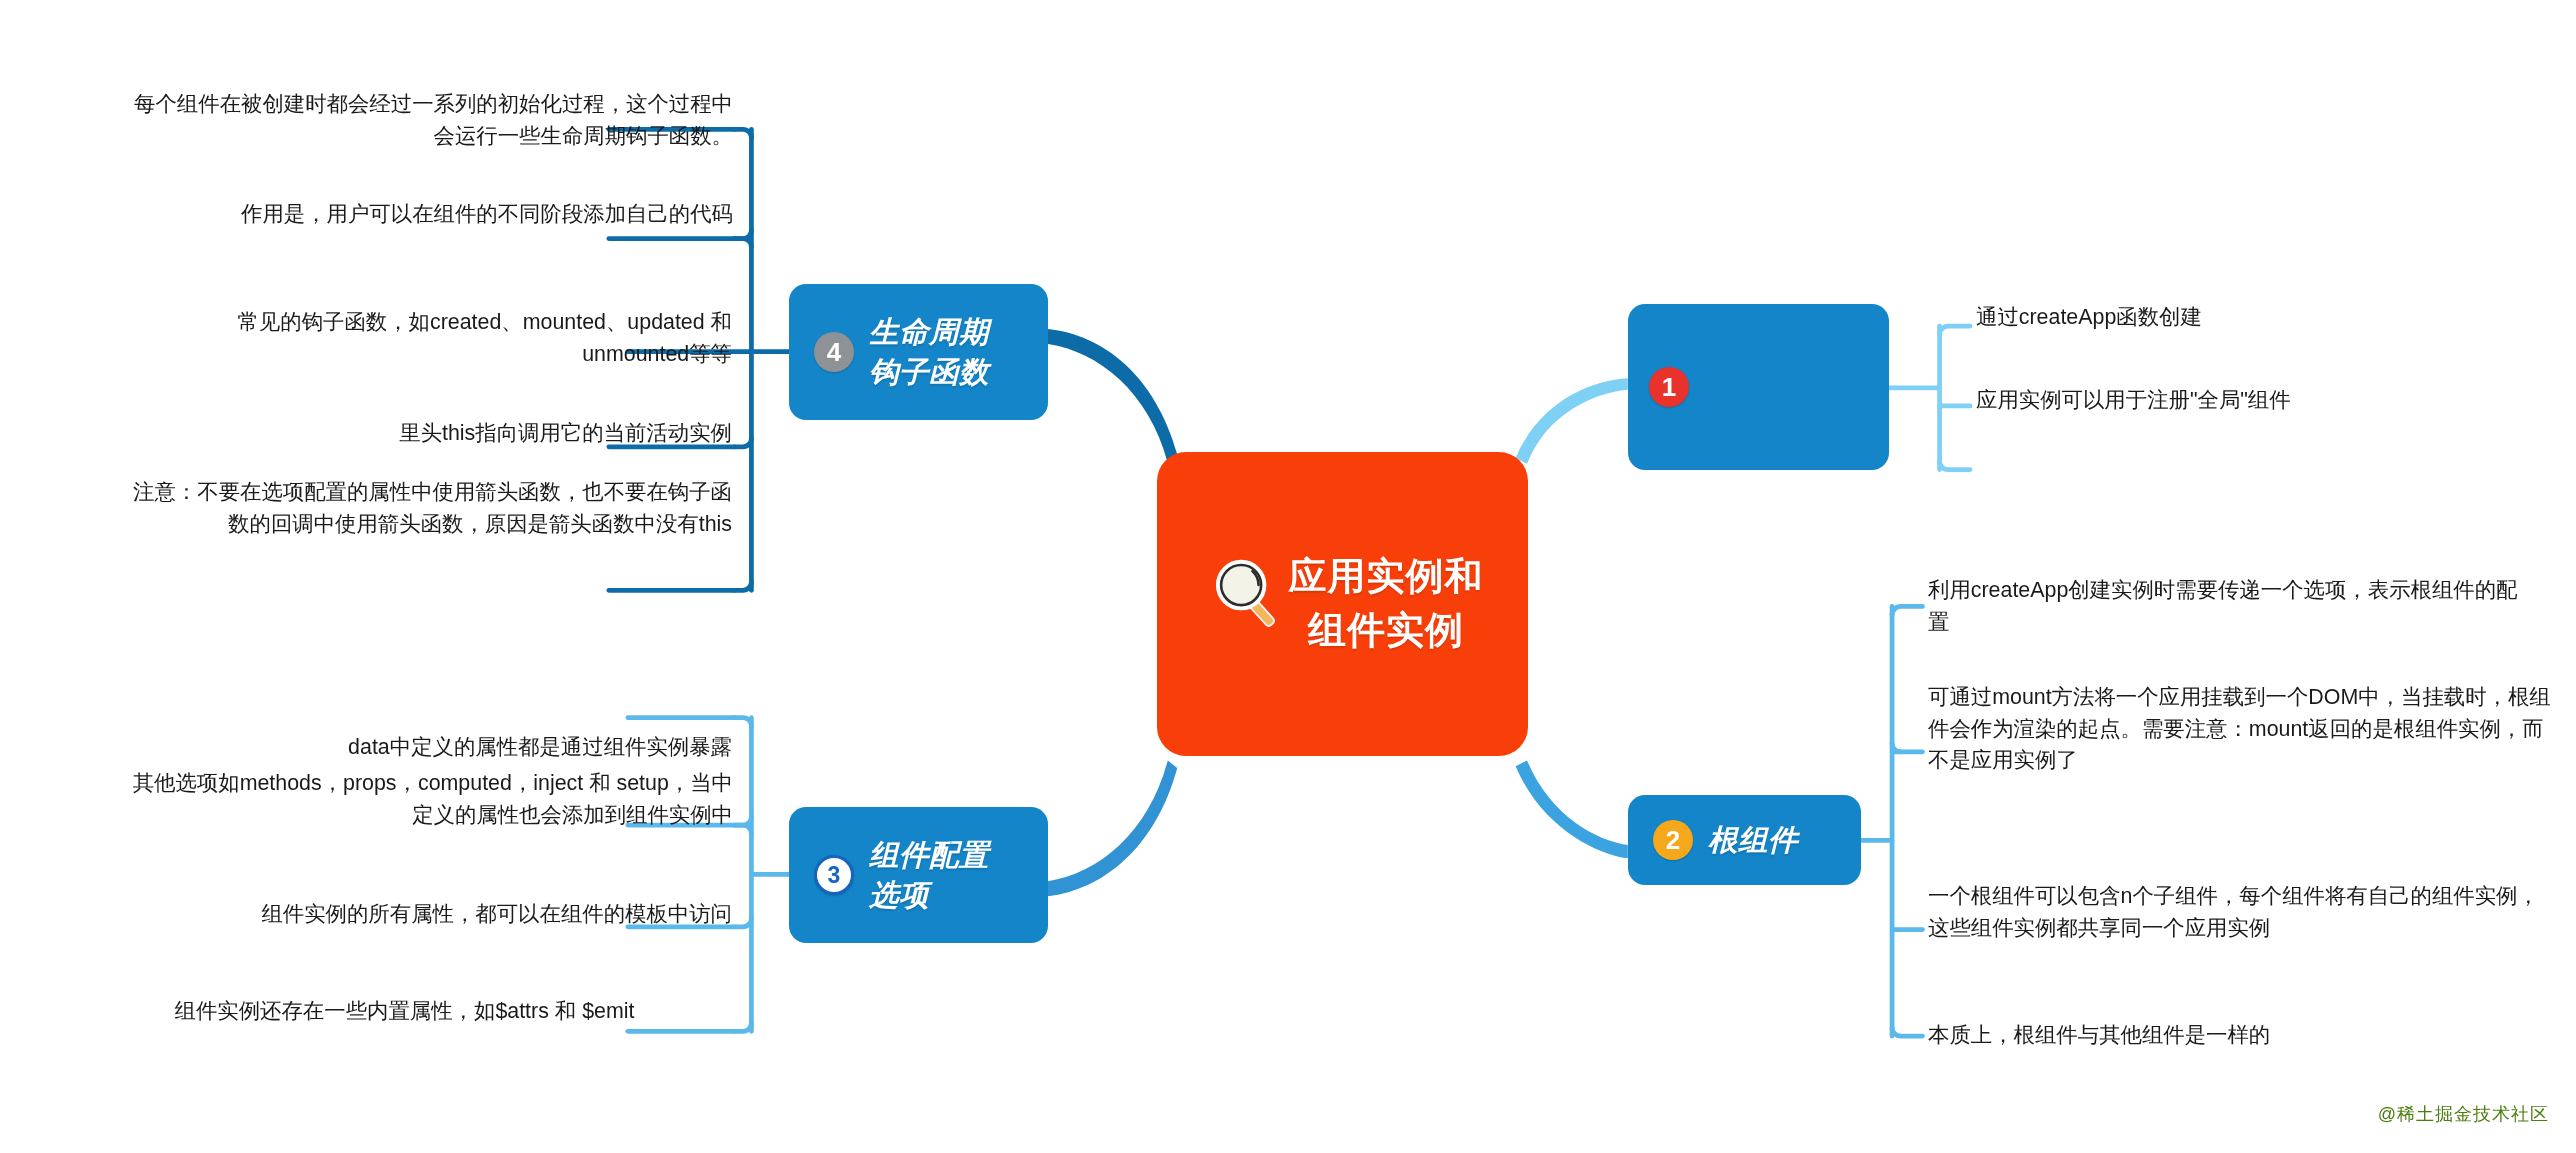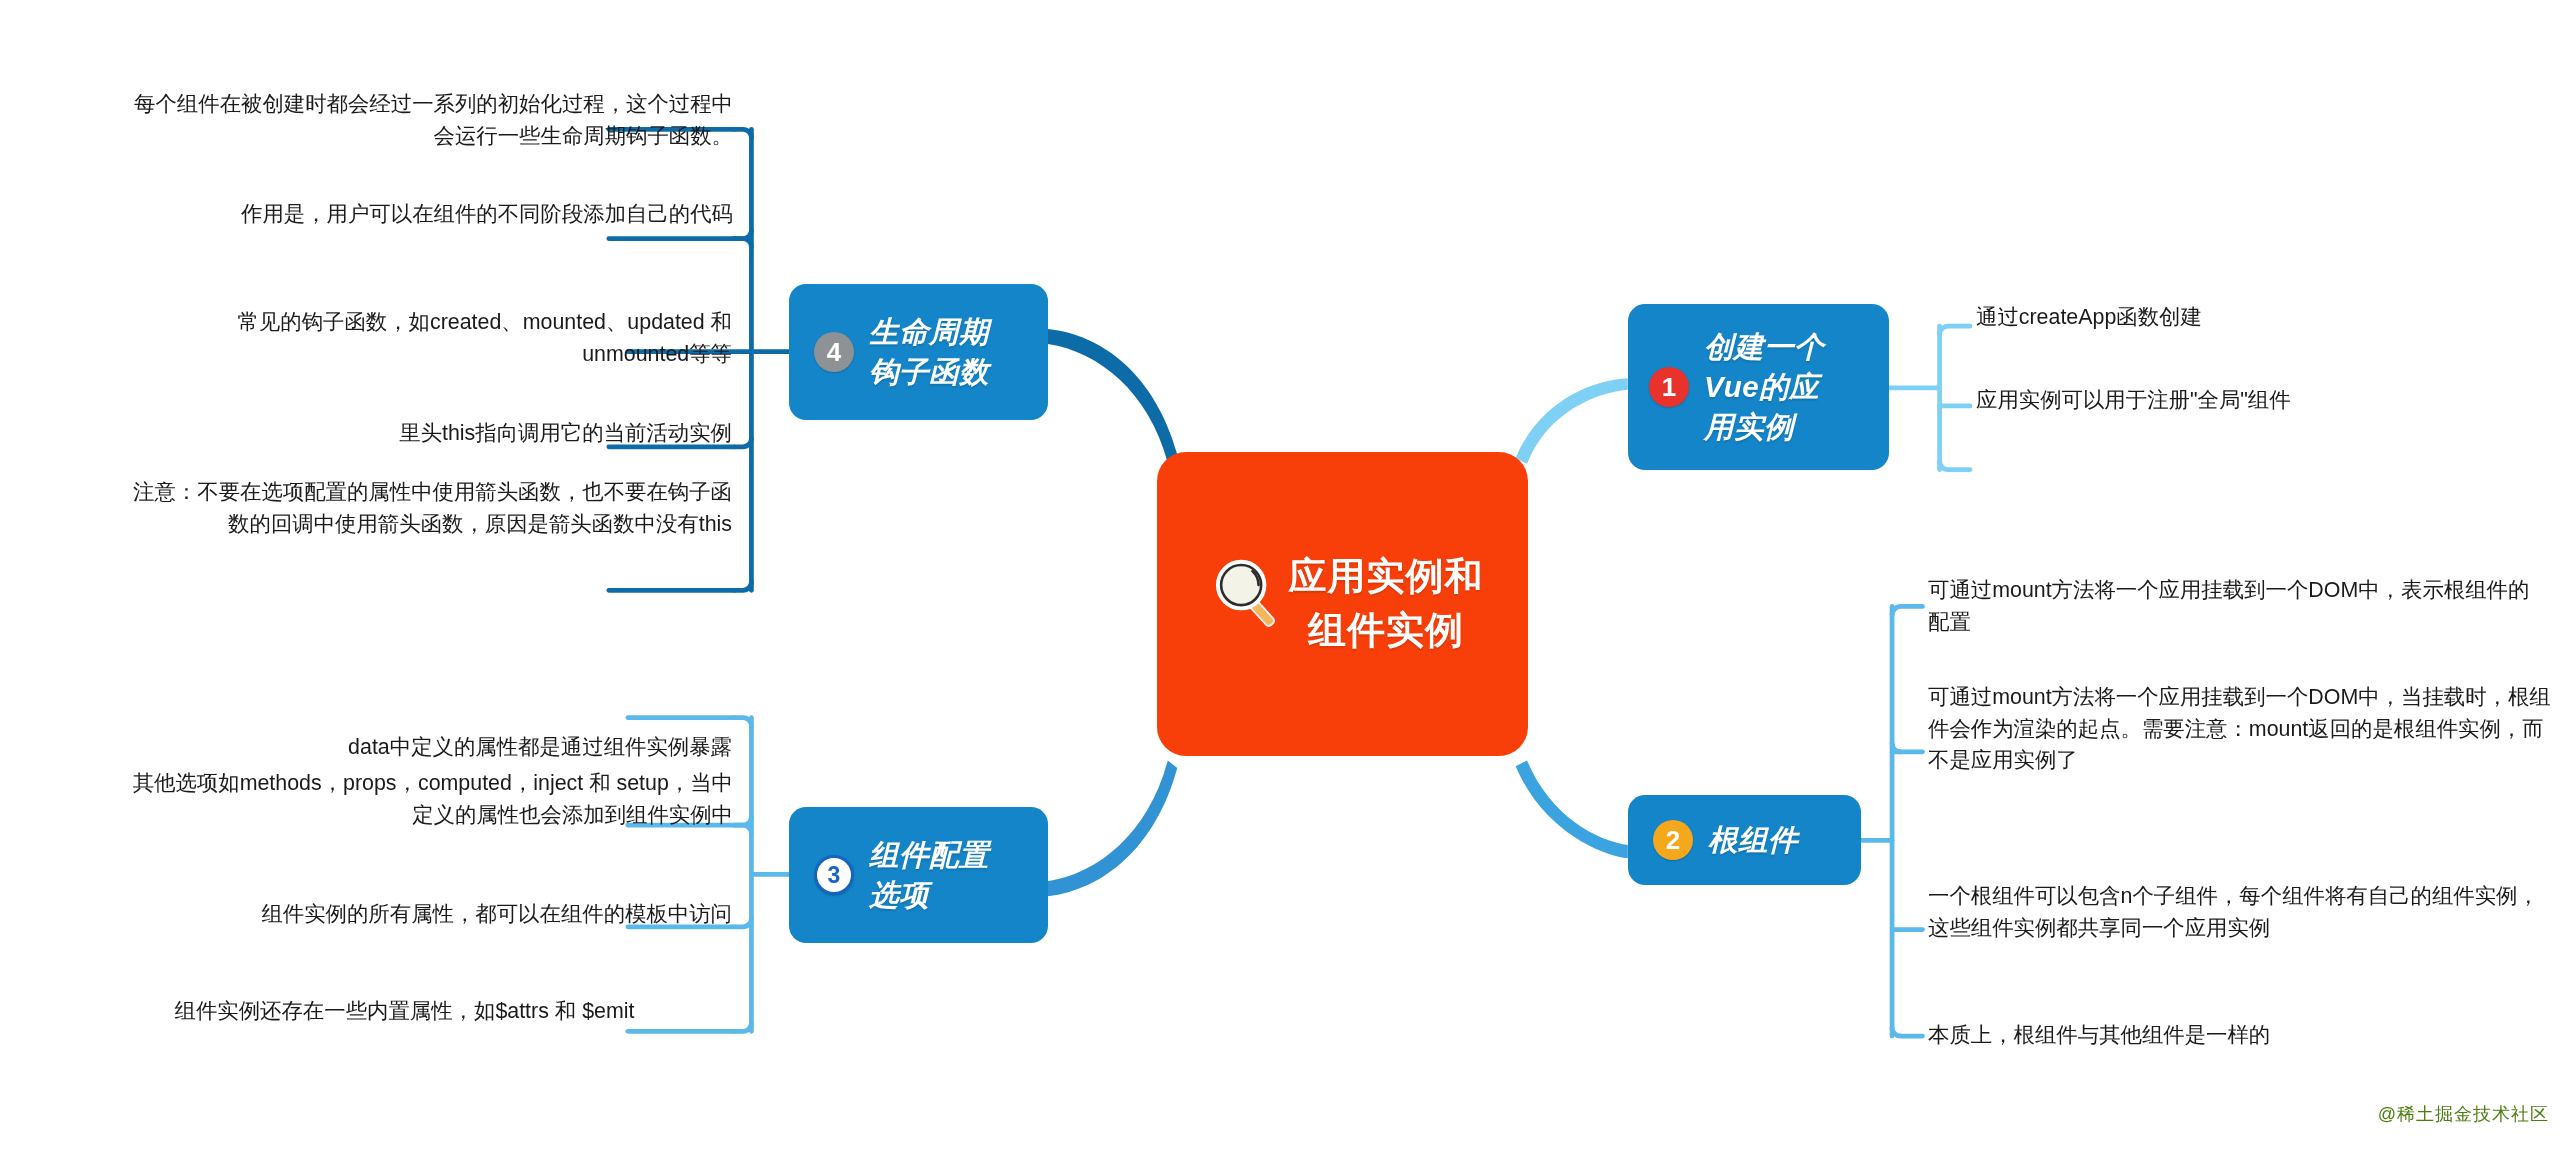--- a/index.html
+++ b/index.html
@@ -247,38 +247,33 @@
     </div>
   </div>
 
   <div class="leaf right-align" id="leaf-3-0">data中定义的属性都是通过组件实例暴露</div>
   <div class="leaf right-align" id="leaf-3-1">其他选项如methods，props，computed，inject 和 setup，当中定义的属性也会添加到组件实例中</div>
   <div class="leaf right-align" id="leaf-3-2">组件实例的所有属性，都可以在组件的模板中访问</div>
   <div class="leaf right-align" id="leaf-3-3">组件实例还存在一些内置属性，如$attrs 和 $emit</div>
 
   <div class="branch" id="branch-1">
     <div class="badge">1</div>
-    <div class="btitle">
-      <div>创建一个</div>
-      <div>Vue的应</div>
-      <div>用实例</div>
-    </div>
   </div>
 
   <div class="leaf left-align" id="leaf-1-0">通过createApp函数创建</div>
   <div class="leaf left-align" id="leaf-1-1">应用实例可以用于注册"全局"组件</div>
 
   <div class="branch" id="branch-2">
     <div class="badge">2</div>
     <div class="btitle">
       <div>根组件</div>
     </div>
   </div>
 
-  <div class="leaf left-align" id="leaf-2-0">可通过mount方法将一个应用挂载到一个DOM中，表示根组件的配置</div>
+  <div class="leaf left-align" id="leaf-2-0">利用createApp创建实例时需要传递一个选项，表示根组件的配置</div>
   <div class="leaf left-align" id="leaf-2-1">可通过mount方法将一个应用挂载到一个DOM中，当挂载时，根组件会作为渲染的起点。需要注意：mount返回的是根组件实例，而不是应用实例了</div>
   <div class="leaf left-align" id="leaf-2-2">一个根组件可以包含n个子组件，每个组件将有自己的组件实例，这些组件实例都共享同一个应用实例</div>
   <div class="leaf left-align" id="leaf-2-3">本质上，根组件与其他组件是一样的</div>
 
   <div class="watermark">@稀土掘金技术社区</div>
 
 </div>
 
 
 </body></html>

